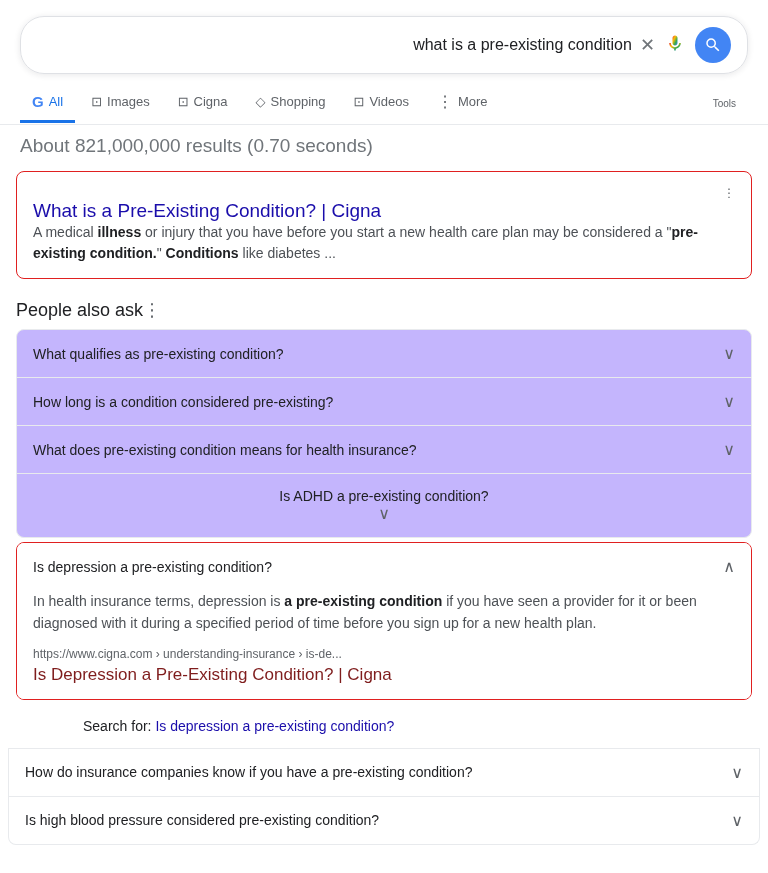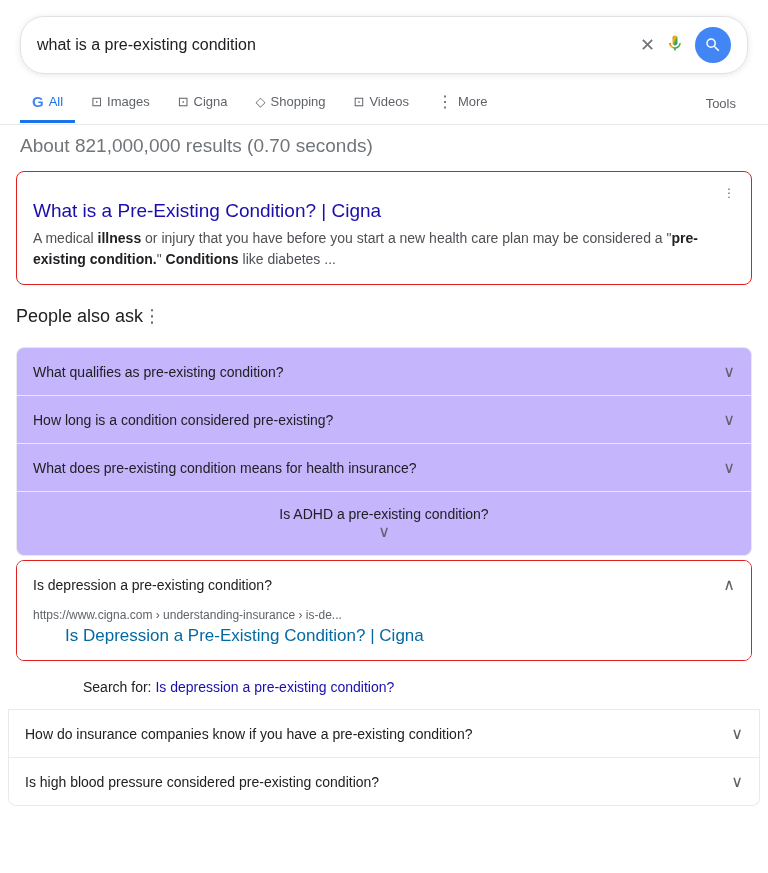--- a/index.html
+++ b/index.html
@@ -27,20 +27,21 @@
       gap: 8px;
       box-shadow: 0 1px 6px rgba(32,33,36,0.1);
     }
     .search-input {
       border: none;
       outline: none;
       flex: 1;
       font-size: 16px;
       color: #202124;
       background: transparent;
+      text-align: right;
     }
     .search-icons {
       display: flex;
       align-items: center;
       gap: 10px;
     }
     .icon-x { color: #70757a; font-size: 18px; cursor: pointer; }
     .icon-mic { font-size: 18px; cursor: pointer; }
     .icon-search-btn {
       width: 36px;
@@ -75,21 +76,21 @@
       white-space: nowrap;
     }
     .nav-tab.active {
       color: #1a73e8;
       border-bottom: 3px solid #1a73e8;
       font-weight: 500;
     }
     .nav-tools {
       margin-left: auto;
       padding: 10px 12px;
-      font-size: 13px;
+      font-size: 10px;
       color: #5f6368;
       cursor: pointer;
     }
 
     
     .results-info {
       padding: 10px 20px;
       font-size: 19px;
       color: #70757a;
     }
@@ -114,36 +115,35 @@
     .result-title {
       font-size: 19px;
       color: #1a0dab;
       margin-top: 4px;
       cursor: pointer;
       text-decoration: none;
     }
     .result-snippet {
       font-size: 14px;
       color: #4d5156;
-      margin-top: 6px;
       line-height: 1.5;
     }
     .result-snippet b { font-weight: 700; color: #202124; }
 
     
     .paa-section {
       margin: 20px 16px 4px 16px;
     }
     .paa-header {
       display: flex;
       align-items: center;
       font-size: 18px;
       font-weight: 500;
       color: #202124;
-      margin-bottom: 20px;
+      margin-bottom: 8px;
     }
     .paa-dots { color: #5f6368; font-size: 18px; cursor: pointer; }
 
     .faq-item {
       border: 1px solid #e8eaed;
       border-top: none;
       padding: 14px 16px;
       display: flex;
       justify-content: space-between;
       align-items: center;
@@ -181,24 +181,23 @@
       margin-bottom: 12px;
     }
     .faq-expanded-body p b { font-weight: 700; color: #202124; }
     .faq-source-url {
       font-size: 12px;
       color: #5f6368;
       margin-bottom: 4px;
     }
     .faq-source-link {
       font-size: 17px;
-      color: #0369a1;
+      color: #7f1d1d;
       cursor: pointer;
       text-decoration: none;
-      margin-left: 32px;
     }
 
     
     .search-for {
       padding: 14px 37px;
       font-size: 14px;
       color: #202124;
       margin-left: 46px;
     }
     .search-for a {
@@ -323,20 +322,23 @@
       <span class="faq-chevron">∨</span>
     </div>
   </div>
 
   <div class="faq-expanded-container" style="margin-top:4px;">
     <div class="faq-expanded-header">
       <span class="faq-question">Is depression a pre-existing condition?</span>
       <span class="faq-chevron">∧</span>
     </div>
     <div class="faq-expanded-body">
+      <p>
+        In health insurance terms, depression is <b>a pre-existing condition</b> if you have seen a provider for it or been diagnosed with it during a specified period of time before you sign up for a new health plan.
+      </p>
       <div class="faq-source-url">https://www.cigna.com  ›  understanding-insurance  ›  is-de...</div>
       <a class="faq-source-link" href="#">Is Depression a Pre-Existing Condition? | Cigna</a>
     </div>
   </div>
 </div>
 
 <div class="search-for">
   <span>Search for: </span>
   <a href="#">Is depression a pre-existing condition?</a>
 </div>

